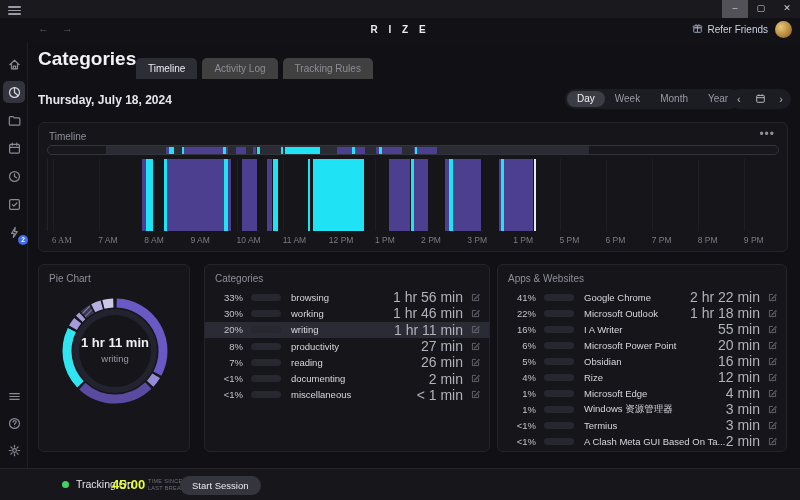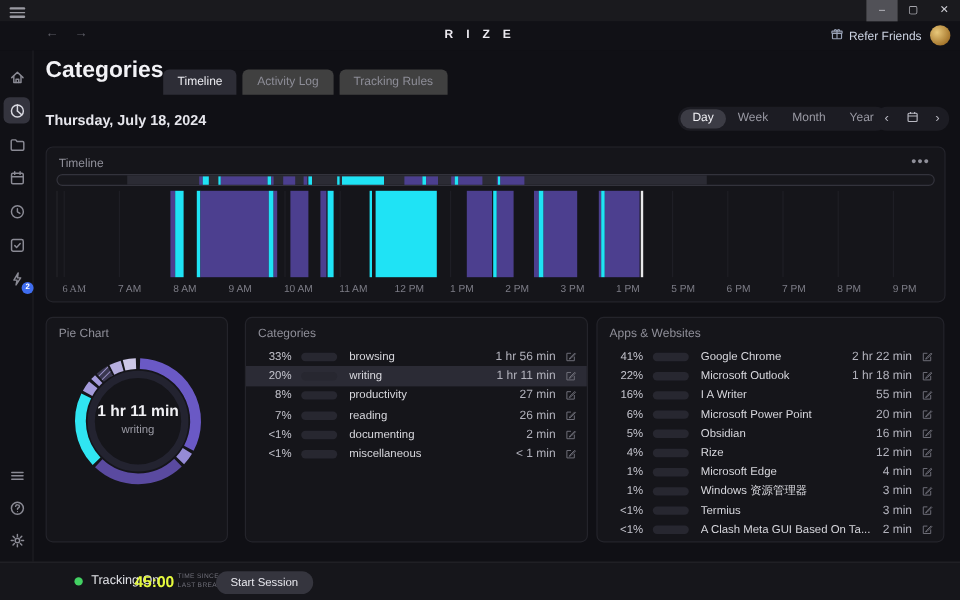--- a/index.html
+++ b/index.html
@@ -78,21 +78,21 @@
 
   #cat-card { left:204px; top:264px; width:286px; height:188px; }
   #apps-card { left:497px; top:264px; width:290px; height:188px; }
   .rows { position:absolute; left:0; top:24px; right:0; }
   .listrow { position:relative; height:16.3px; display:flex; align-items:center; }
   .listrow.hl { background:#2b2b35; }
   .pct { width:38px; text-align:right; font-size:9.5px; color:#c3c3cc; flex:none; }
   .bar-track { width:30px; height:7px; border-radius:4px; background:#272730; margin-left:8px; flex:none; overflow:hidden; }
   .bar-fill { height:7px; border-radius:4px; }
   .rowname { margin-left:10px; font-size:9.5px; color:#d8d8de; white-space:nowrap; overflow:hidden; flex:1 1 auto; }
-  .rowtime { font-size:10px; color:#b2b2bc; white-space:nowrap; flex:none; }
+  .rowtime { font-size:14px; color:#b2b2bc; white-space:nowrap; flex:none; }
   .editic { width:11px; height:11px; margin:0 8px 0 7px; flex:none; color:#6e6e78; }
   .editic svg { width:11px; height:11px; display:block; }
 
   
   #footer { position:absolute; left:0; top:468px; width:800px; height:32px; background:#16161b;
     border-top:1px solid #242429; }
   #trk-dot { position:absolute; left:62px; top:12px; width:7px; height:7px; border-radius:50%; background:#43d163; }
   #trk-label { position:absolute; left:76px; top:9px; font-size:10.5px; color:#e2e3e8; }
   #timer { position:absolute; left:112px; top:8px; font-size:13px; font-weight:700; color:#e7fb3d; }
   #timer-cap { position:absolute; left:148px; top:9px; font-size:5.5px; line-height:6.5px;
@@ -349,20 +349,32 @@
           <span class="bar-track"><span class="bar-fill" style="width: 33%; background: rgb(110, 92, 217);"></span></span>
           <span class="rowname">browsing</span>
           <span class="rowtime">1 hr 56 min</span>
           <span class="editic interact">
             <svg viewBox="0 0 16 16" fill="none" stroke="currentColor" stroke-width="1.2" stroke-linecap="round">
               <path d="M8 3.5H3.5v9h9V8"></path>
               <path d="M7.5 8.8 13 3.3l.9.9-5.5 5.5-1.6.7z"></path>
             </svg>
           </span>
         </div>
+        <div class="listrow interact" style="height: 16.3px;">
+          <span class="pct">30%</span>
+          <span class="bar-track"><span class="bar-fill" style="width: 30%; background: rgb(110, 92, 217);"></span></span>
+          <span class="rowname">working</span>
+          <span class="rowtime">1 hr 46 min</span>
+          <span class="editic interact">
+            <svg viewBox="0 0 16 16" fill="none" stroke="currentColor" stroke-width="1.2" stroke-linecap="round">
+              <path d="M8 3.5H3.5v9h9V8"></path>
+              <path d="M7.5 8.8 13 3.3l.9.9-5.5 5.5-1.6.7z"></path>
+            </svg>
+          </span>
+        </div>
         <div class="listrow hl interact" style="height: 16.3px;">
           <span class="pct">20%</span>
           <span class="bar-track"><span class="bar-fill" style="width: 20%; background: rgb(46, 228, 244);"></span></span>
           <span class="rowname">writing</span>
           <span class="rowtime">1 hr 11 min</span>
           <span class="editic interact">
             <svg viewBox="0 0 16 16" fill="none" stroke="currentColor" stroke-width="1.2" stroke-linecap="round">
               <path d="M8 3.5H3.5v9h9V8"></path>
               <path d="M7.5 8.8 13 3.3l.9.9-5.5 5.5-1.6.7z"></path>
             </svg>

